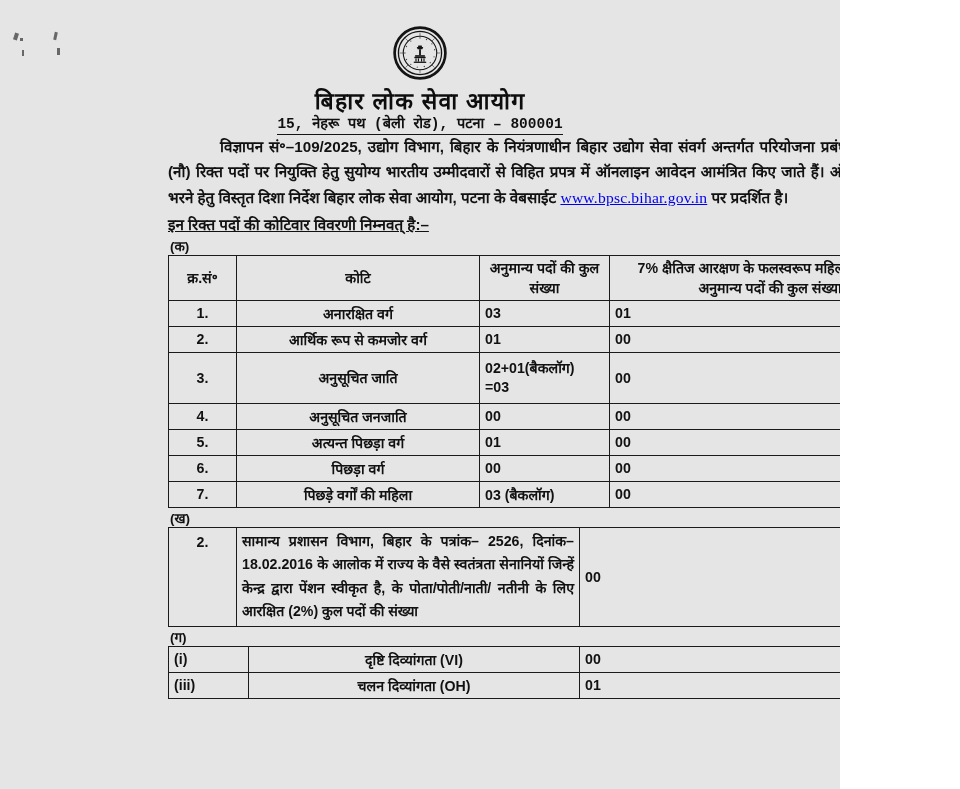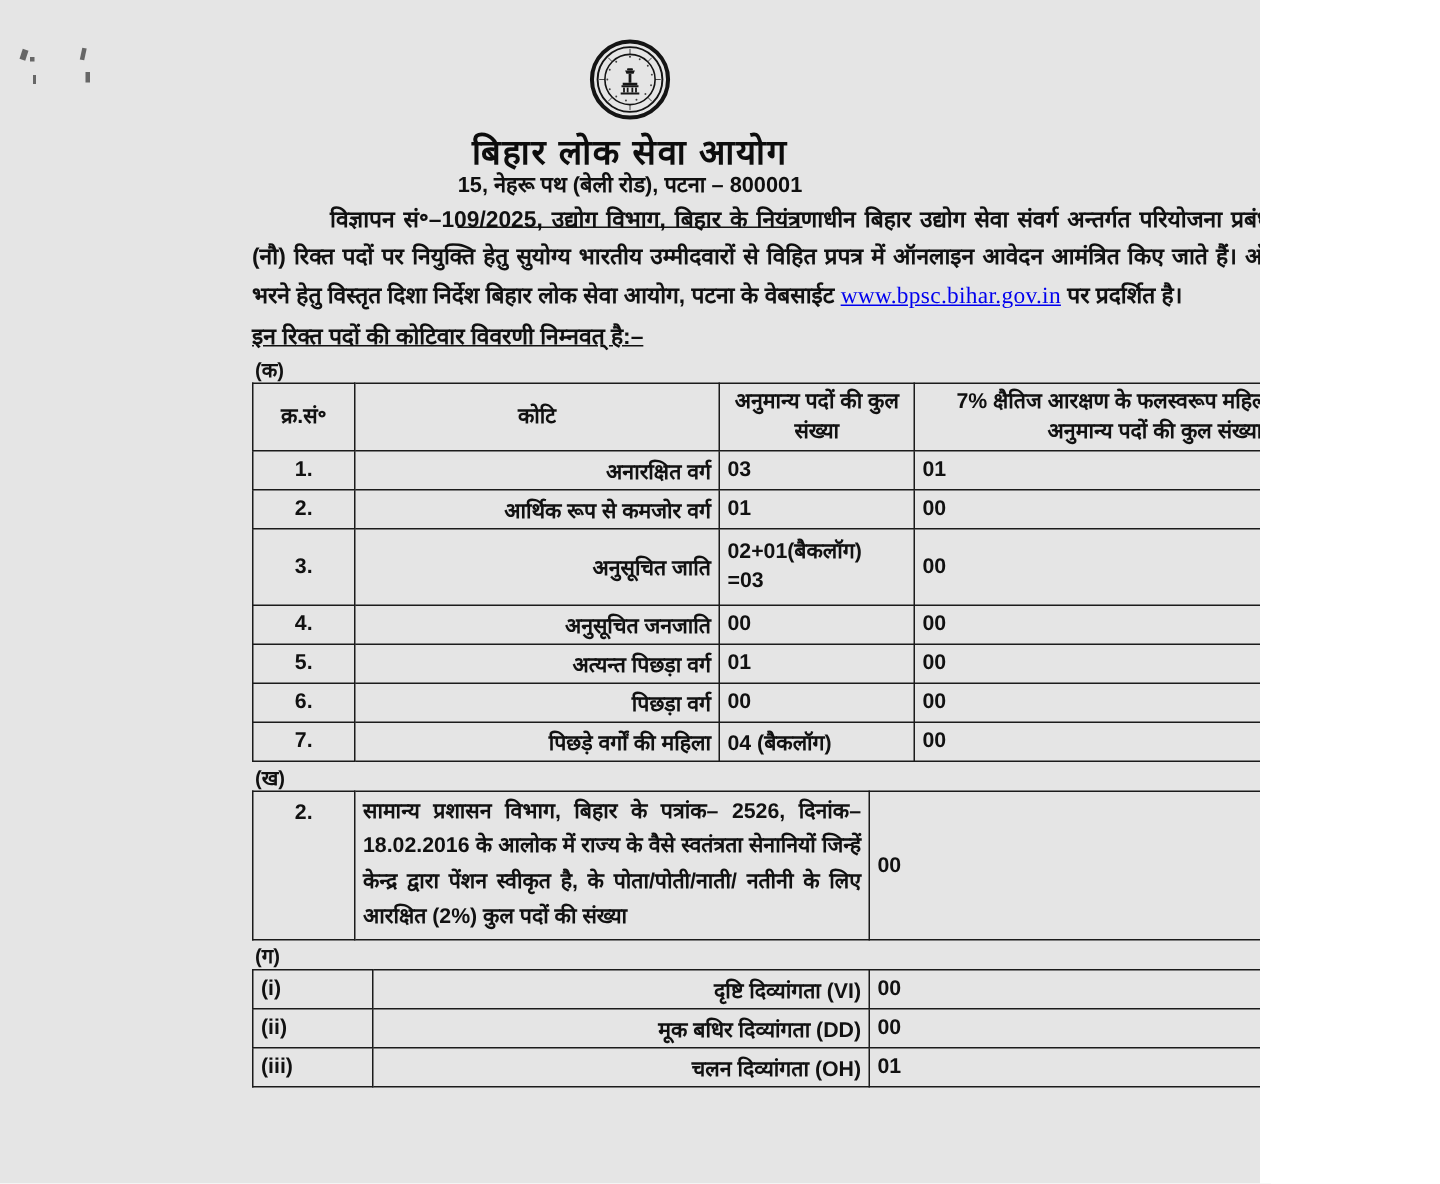--- a/index.html
+++ b/index.html
@@ -52,21 +52,22 @@
     position: absolute;
     left: 0; right: 0;
     top: 112px;
     text-align: center;
     font-size: 14.5px;
     font-weight: 700;
     color: #101010;
   }
   .org-address span.ul {
     border-bottom: 1.6px solid #151515;
-    padding-bottom: 19px;
+    padding-bottom: 2px;
+    font-family: Liberation Mono, monospace;
   }
 
   
   .content {
     position: absolute;
     left: 168px;
     top: 134px;
     width: 762px;
   }
   p.para {
@@ -116,21 +117,21 @@
     color: #111;
     padding: 2px 5px;
     vertical-align: middle;
   }
   table.doc th {
     text-align: center;
     line-height: 20px;
     font-weight: 600;
   }
   .c-num  { text-align: center; }
-  .c-txt  { text-align: right; padding-left: 10px; }
+  .c-txt  { text-align: center; padding-left: 10px; }
   .c-ctr  { }
 
   
   .colA-sl  { width: 68px; }
   .colA-cat { width: 243px; }
   .colA-tot { width: 130px; }
   .colA-wom { width: 321px; }
 
   .rowA td { height: 21px; }
   .rowA-tall td { height: 46px; }
@@ -275,21 +276,21 @@
         </tr>
         <tr class="rowA">
           <td class="c-num">6.</td>
           <td class="c-txt">पिछड़ा वर्ग</td>
           <td class="c-ctr">00</td>
           <td class="c-ctr">00</td>
         </tr>
         <tr class="rowA">
           <td class="c-num">7.</td>
           <td class="c-txt">पिछड़े वर्गों की महिला</td>
-          <td class="c-ctr">04 (बैकलॉग)</td>
+          <td class="c-ctr">03 (बैकलॉग)</td>
           <td class="c-ctr">00</td>
         </tr>
       </tbody>
     </table>
 
     <div class="sec-letter">(ख)</div>
     <table class="doc">
       <colgroup>
           <col class="colB-sl">
           <col class="colB-txt">
@@ -311,25 +312,20 @@
           <col class="colC-txt">
           <col class="colC-val">
         </colgroup>
       <tbody>
         <tr class="rowC">
           <td class="c-ctr">(i)</td>
           <td class="c-txt">दृष्टि दिव्यांगता (VI)</td>
           <td class="c-ctr">00</td>
         </tr>
         <tr class="rowC">
-          <td class="c-ctr">(ii)</td>
-          <td class="c-txt">मूक बधिर दिव्यांगता (DD)</td>
-          <td class="c-ctr">00</td>
-        </tr>
-        <tr class="rowC">
           <td class="c-ctr">(iii)</td>
           <td class="c-txt">चलन दिव्यांगता (OH)</td>
           <td class="c-ctr">01</td>
         </tr>
 
       </tbody>
     </table>
 
   </div>
 </div>

